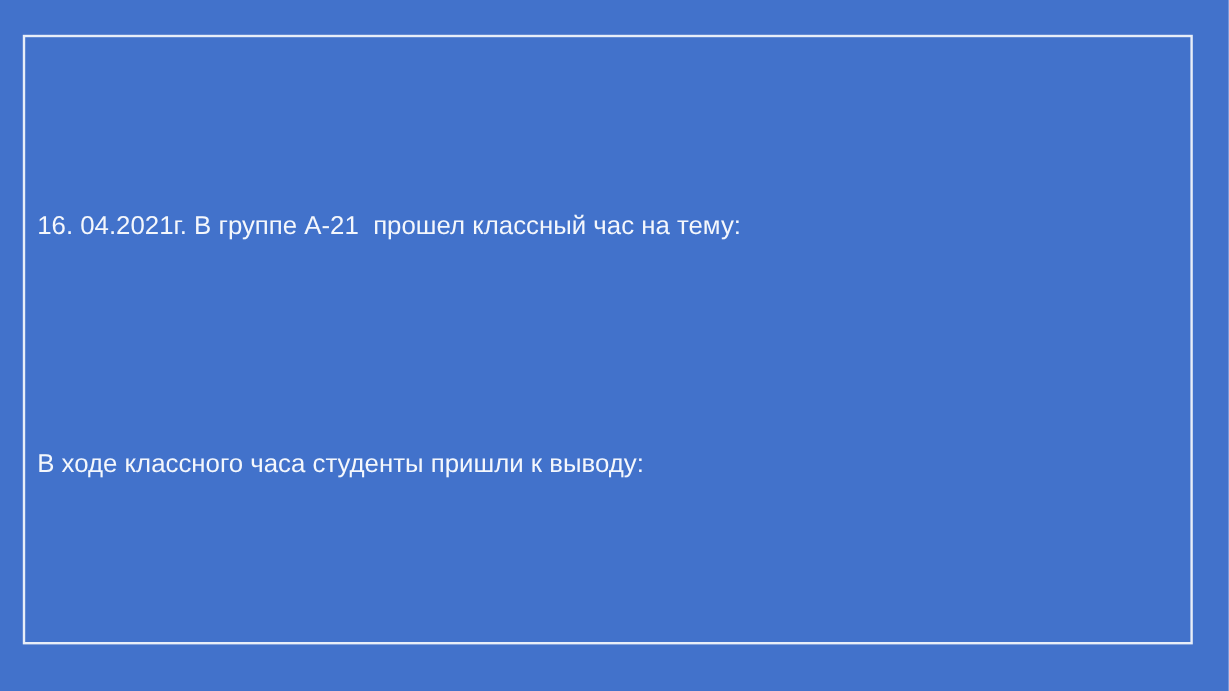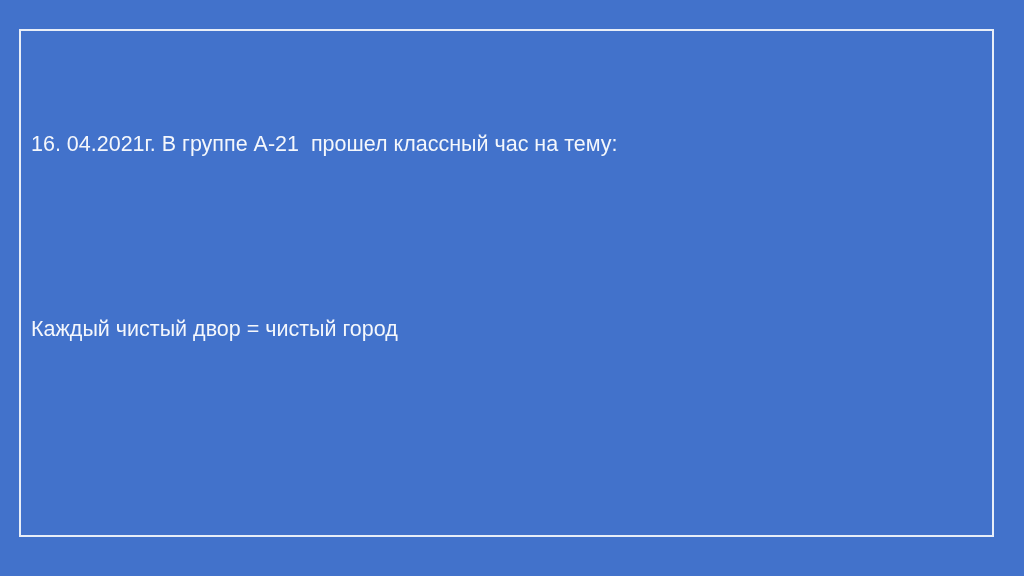--- a/index.html
+++ b/index.html
@@ -37,36 +37,37 @@
     font-size: 21.5px;
     line-height: 30.8px;
     letter-spacing: 0.0px;
     white-space: pre;
   }
   .line {
     display: block;
     height: 30.8px;
     color: #f4f7fc;
     font-weight: 400;
+    margin-top: 44px;
   }
 </style>
 </head>
 <body>
 
 <div id="slide">
 
   <div id="content-frame">
 
     <div id="text-block">
 
       <span class="line">16. 04.2021г. В группе А-21  прошел классный час на тему:</span>
 
 
+      <span class="line">В ходе классного часа студенты пришли к выводу:</span>
 
-      <span class="line">Каждый чистый двор = чистый город</span>
 
       
 
       
 
       
 
       
 
       

